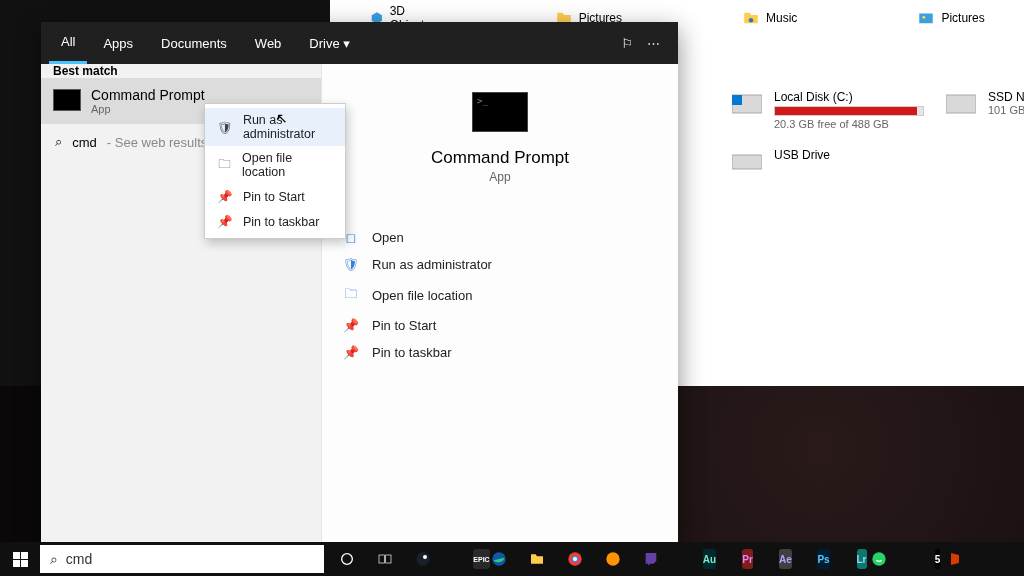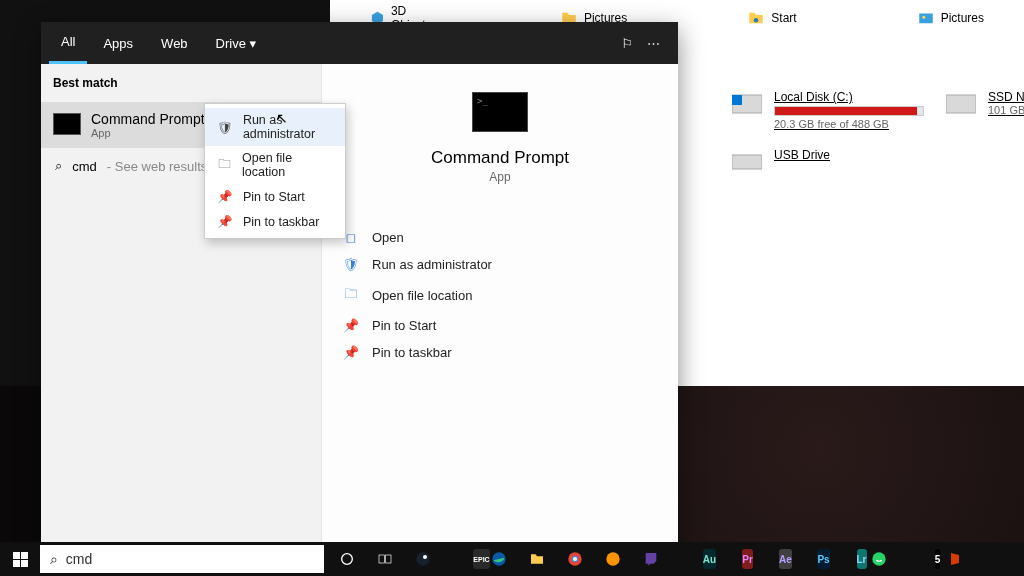--- a/index.html
+++ b/index.html
@@ -6,21 +6,21 @@
   body { width: 1024px; height: 576px; overflow: hidden; background: #111; position: relative; }
 
   
   .explorer-bg {
     position: absolute; top: 0; left: 330px; right: 0; height: 386px;
     background: #fff; color: #000;
   }
   .exp-top { display: flex; gap: 120px; padding: 4px 40px; font-size: 12px; }
   .exp-item { display: flex; align-items: center; gap: 6px; }
   .exp-ico { width: 18px; height: 18px; }
-  .exp-drives { position: absolute; top: 90px; left: 400px; right: 0; display: grid; grid-template-columns: 1fr 1fr; row-gap: 18px; column-gap: 12px; font-size: 12px; text-decoration: underline; }
+  .exp-drives { position: absolute; top: 90px; left: 400px; right: 0; display: grid; grid-template-columns: 1fr 1fr; row-gap: 18px; column-gap: 12px; font-size: 12px; }
   .drive { display: flex; gap: 10px; align-items: flex-start; }
   .drive-ico { width: 34px; height: 26px; display:flex; align-items:center; justify-content:center; }
   .drive-info { width: 158px; }
   .drive-name { color:#000; }
   .bar { height: 10px; width: 150px; background:#e6e6e6; border:1px solid #ccc; margin:2px 0; position:relative; }
   .bar-fill { position:absolute; left:0; top:0; bottom:0; background:#d21919; }
   .drive-free { color:#666; font-size:11px; }
 
   .desktop-dark {
     position:absolute; top:386px; left:0; right:0; bottom:34px;
@@ -36,21 +36,21 @@
     height: 42px; background: #202020; color: #fff; display:flex; align-items:center;
     padding: 0 8px; gap: 4px; font-size: 13px;
   }
   .sp-tab { padding: 10px 12px; height:100%; display:flex; align-items:center; cursor:pointer; color:#fff; }
   .sp-tab.active { border-bottom: 3px solid #4cc2ff; }
   .sp-tabs-right { margin-left:auto; display:flex; gap:14px; padding-right:10px; }
   .sp-body { flex:1; display:flex; }
   .sp-left { width: 281px; background:#f2f2f2; border-right:1px solid #e5e5e5; position:relative; }
   .sp-right { flex:1; background:#fdfdfd; padding: 20px 16px 16px 16px; }
 
-  .sp-section { font-size: 12px; font-weight:600; color:#000; padding:12px 12px; }
+  .sp-section { font-size: 12px; font-weight:600; color:#000; padding:0 12px; }
   .sp-result {
     display:flex; gap:10px; padding:9px 12px; align-items:flex-start; cursor:pointer;
   }
   .sp-result.sel { background:#dcdcdc; }
   .sp-app-ico { width:28px; height:22px; background:#000; border:1px solid #555; margin-top:2px; }
   .sp-res-title { font-size:14px; color:#000; }
   .sp-res-sub { font-size:11px; color:#666; }
   .sp-web {
     display:flex; gap:10px; padding:10px 14px; align-items:center; font-size:13px; cursor:pointer;
   }
@@ -110,21 +110,21 @@
       <svg class="exp-ico" viewBox="0 0 24 24">
           <path fill="#ffcc4d" d="M3 5h7l2 3h9v11H3z"></path>
         </svg>
       <span>Pictures</span>
     </div>
     <div class="exp-item">
       <svg class="exp-ico" viewBox="0 0 24 24">
           <path fill="#ffcc4d" d="M3 5h7l2 3h9v11H3z"></path>
           <circle cx="12" cy="15" r="3" fill="#2a7db8"></circle>
         </svg>
-      <span>Start</span>
+      <span>Music</span>
     </div>
     <div class="exp-item">
       <svg class="exp-ico" viewBox="0 0 24 24">
           <rect x="3" y="6" width="18" height="13" fill="#3aa0e0"></rect>
           <circle cx="9" cy="11" r="2" fill="#ffd54d"></circle>
         </svg>
       <span>Pictures</span>
     </div>
   </div>
 
@@ -167,20 +167,21 @@
     </div>
   </div>
 </div>
 
 <div class="desktop-dark"></div>
 
 <div class="search-panel">
   <div class="sp-tabs">
     <div class="sp-tab active">All</div>
     <div class="sp-tab">Apps</div>
+    <div class="sp-tab">Documents</div>
     <div class="sp-tab">Web</div>
     <div class="sp-tab"><span>Drive</span>&nbsp;<span>▾</span></div>
     <div class="sp-tabs-right">
       <span>⚐</span>
       <span>⋯</span>
     </div>
   </div>
   <div class="sp-body">
     <div class="sp-left">
       <div class="sp-section">Best match</div>

